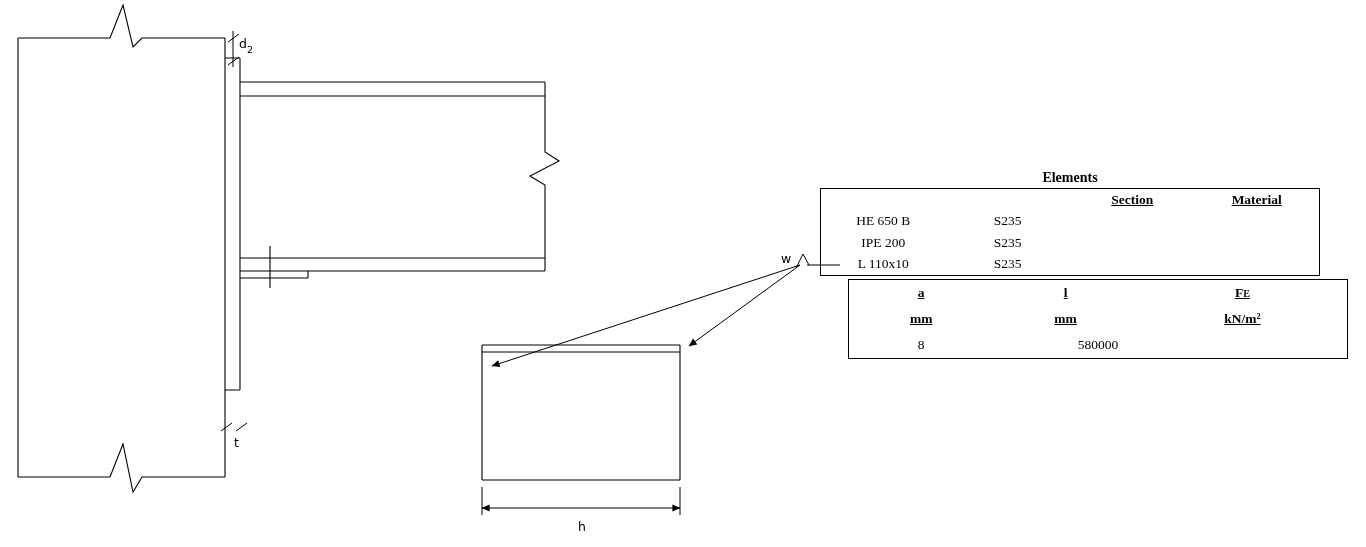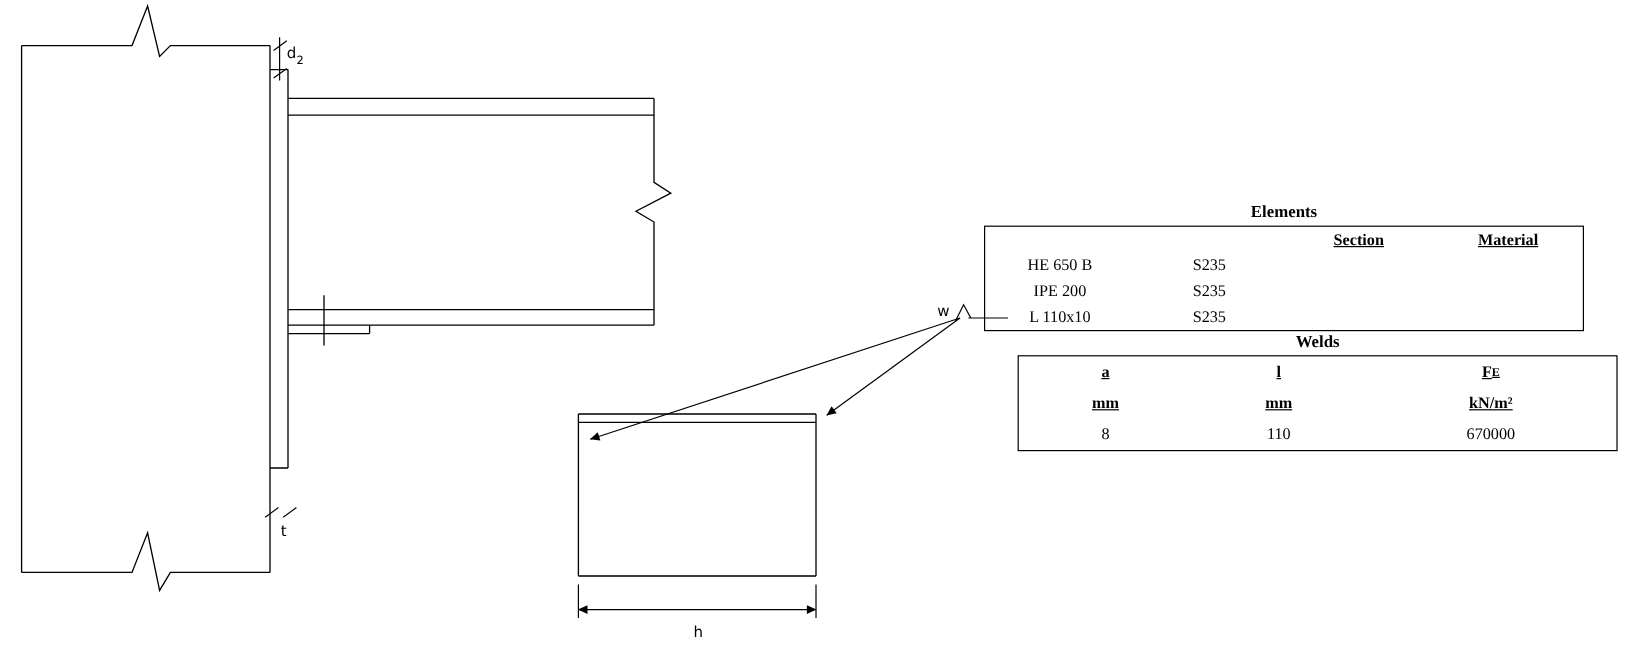--- a/index.html
+++ b/index.html
@@ -96,36 +96,34 @@
         <div class="cell c25">S235</div>
       </div>
       <div class="trow">
         <div class="cell c25">L 110x10</div>
         <div class="cell c25">S235</div>
       </div>
     </div>
   </div>
 
   <div class="tbl wtbl welds">
-    <div class="tbl-title">Welds</div>
     <div class="tbl-box">
       <div class="trow">
         <div class="cell c29 b">a</div>
         <div class="cell c29 b">l</div>
         <div class="cell c42 b">
           <span>F</span>
             <sub>E</sub>
         </div>
       </div>
       <div class="trow">
         <div class="cell c29 b">mm</div>
         <div class="cell c29 b">mm</div>
         <div class="cell c42 b">kN/m²</div>
       </div>
       <div class="trow">
         <div class="cell c29">8</div>
-        <div class="cell c29">110</div>
-        <div class="cell c42">670000</div>
+        <div class="cell c42">580000</div>
       </div>
     </div>
   </div>
 
 </div>
 
 </body></html>

